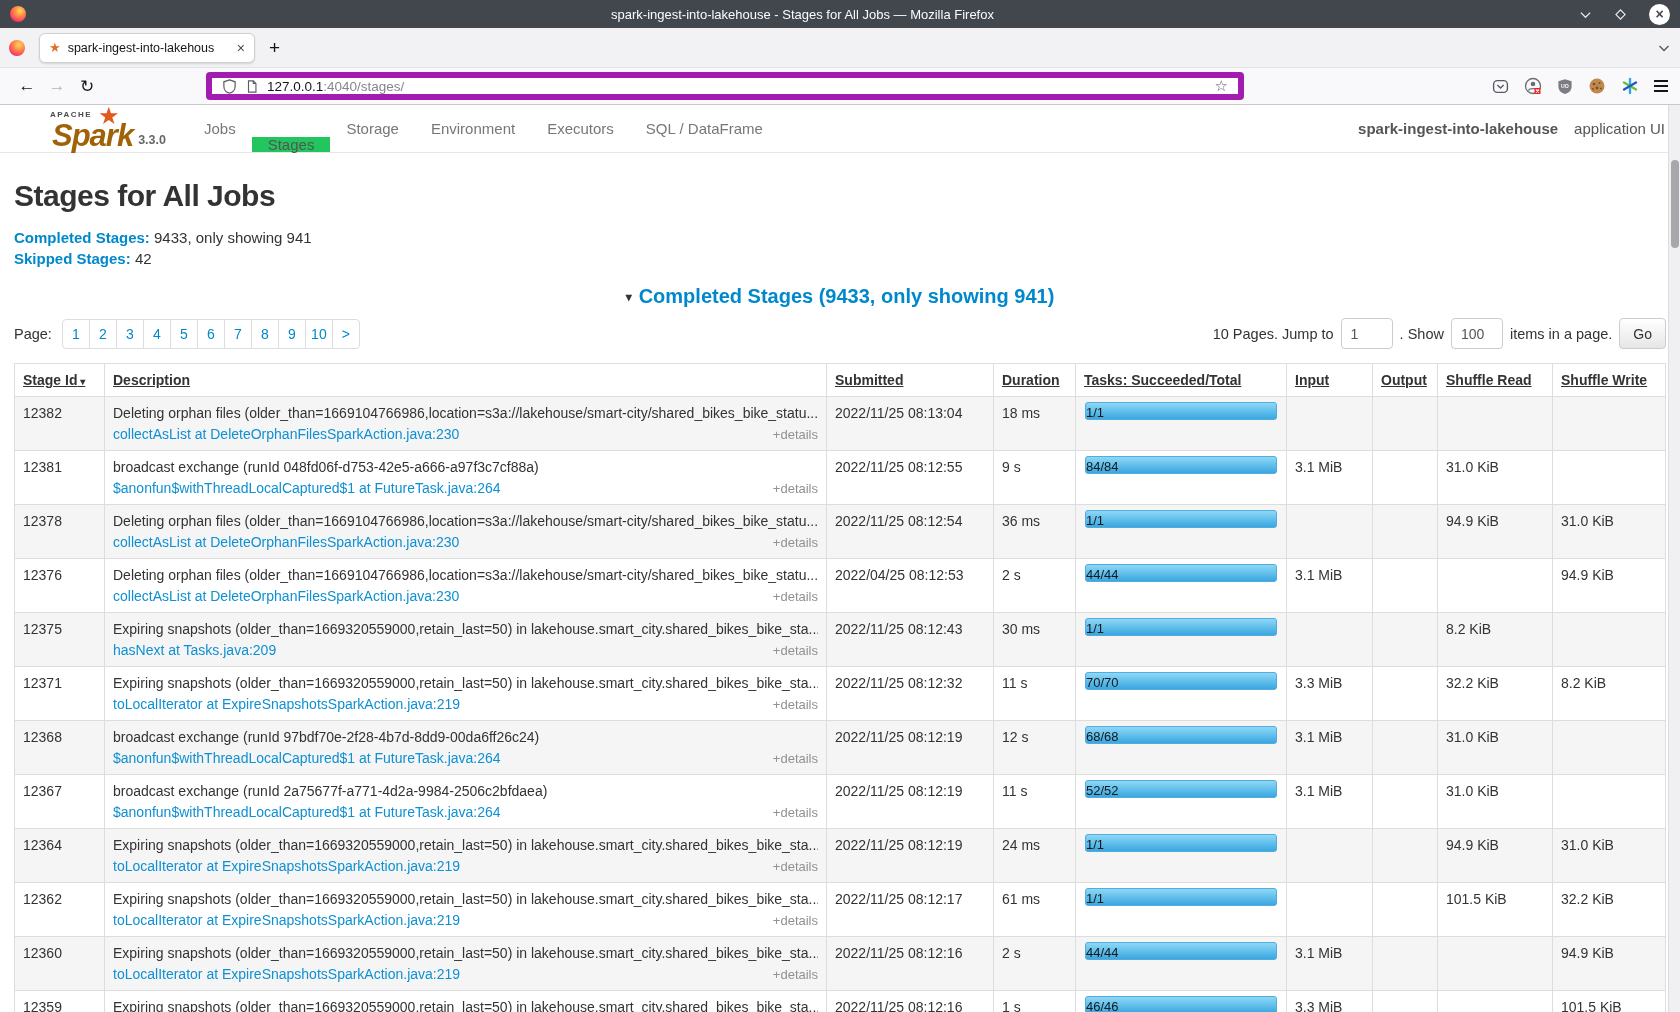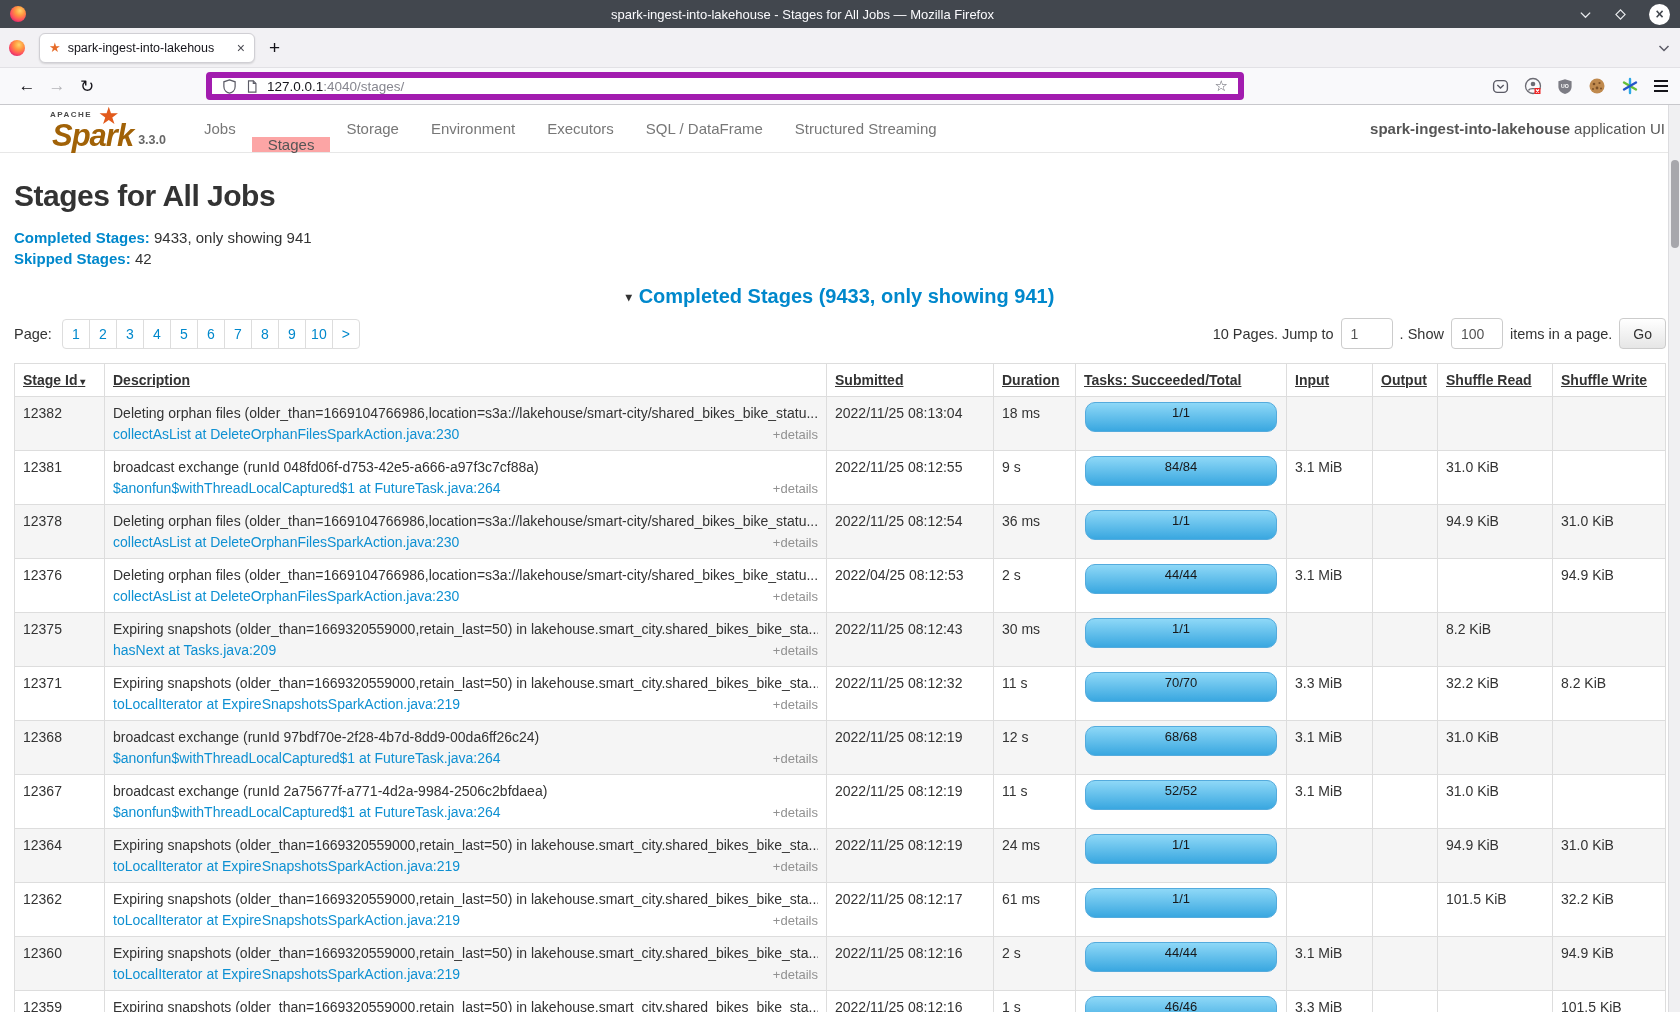--- a/index.html
+++ b/index.html
@@ -49,22 +49,22 @@
   .brand { position:relative; width:150px; display:flex; align-items:flex-end; padding-bottom:2px; }
   .apache { position:absolute; top:5px; left:36px; font-size:8px; font-weight:bold;
     letter-spacing:1.5px; color:#4a4a4a; }
   .sparkword { font-size:31px; font-weight:bold; font-style:italic; color:#a16207;
     letter-spacing:-1px; line-height:0.95;margin-left:38px; }
   .brandstar { position:absolute; top:-3px; left:84px; color:#e25a1c; font-size:24px; }
   .ver { font-size:12.5px; font-weight:bold; color:#666; margin-left:5px; padding-bottom:3px; }
   .snav-items { display:flex; margin-left:24px; }
   .snav { display:flex; align-items:center; padding:0 16px; font-size:15px; color:#777;
     text-decoration:none; }
-  .snav.active { background:#fca5a5; color:#555;margin-top:32px; }
-  .appid { margin-left:auto; display:flex; align-items:center; gap:4px; padding-right:15px;
+  .snav.active { background:#22c55e; color:#555;margin-top:32px; }
+  .appid { margin-left:auto; display:flex; align-items:center; gap:16px; padding-right:15px;
     font-size:15px; color:#555; }
   .appid b { color:#555; }
 
   
   .content { padding:0 14px; }
   h1.pagetitle { font-size:30px; font-weight:bold; color:#333; margin:26px 0 14px;
     letter-spacing:-0.5px; }
   .summary { font-size:15px; color:#333; line-height:21px; }
   .slabel { color:#0088cc; font-weight:bold; }
   .section-h { margin:16px 0 10px; font-size:20px; font-weight:bold; color:#0088cc; cursor:pointer;text-align:center; }
@@ -91,23 +91,23 @@
     vertical-align:top; color:#333; }
   .stages thead th { font-weight:bold; background:#fff; white-space:nowrap;text-decoration:underline; }
   .stages tbody tr { height:52px; }
   .stages tbody tr:nth-child(odd) { background:#f5f5f5; }
   .sort { font-size:10px; color:#333; }
   .desc-line { white-space:nowrap; overflow:hidden; }
   .desc-sub { display:flex; justify-content:space-between; align-items:baseline; margin-top:5px; }
   .desc-link { color:#0e90d2; text-decoration:none; white-space:nowrap; overflow:hidden; }
   .details { color:#919191; font-size:13px; cursor:pointer; margin-left:12px; }
   .tasks-cell { padding:5px 9px 0 9px !important; }
-  .bar { height:30px; border-radius:10px; border:1px solid #54abdd;
+  .bar { height:18px; border-radius:3px; border:1px solid #54abdd;
     background:linear-gradient(to bottom,#8ed8f7 0%,#39a7e0 100%);
-    text-align:center; font-size:13px; line-height:20px; color:#17181a; }
+    font-size:13px; line-height:20px; color:#17181a; }
   .bar:empty { display:none; }
 
   
   .scrollbar { position:absolute; right:0; top:105px; width:12px; height:907px;
     background:#f0f0f2; border-left:1px solid #dcdcdf; }
   .thumb { position:absolute; left:2px; width:8px; border-radius:4px; background:#a7a7ac; }
 </style>
 </head>
 <body>
 
@@ -221,21 +221,20 @@
     <span class="brandstar">★</span>
     <span class="ver">3.3.0</span>
   </div>
   <nav class="snav-items">
       <a href="#" class="snav">Jobs</a>
       <a href="#" class="snav active">Stages</a>
       <a href="#" class="snav">Storage</a>
       <a href="#" class="snav">Environment</a>
       <a href="#" class="snav">Executors</a>
       <a href="#" class="snav">SQL / DataFrame</a>
-      <a href="#" class="snav">Structured Streaming</a>
     </nav>
   <div class="appid">
     <b>spark-ingest-into-lakehouse</b>
     <span>application UI</span>
   </div>
 </div>
 
 <div class="content">
   <h1 class="pagetitle">Stages for All Jobs</h1>
 

